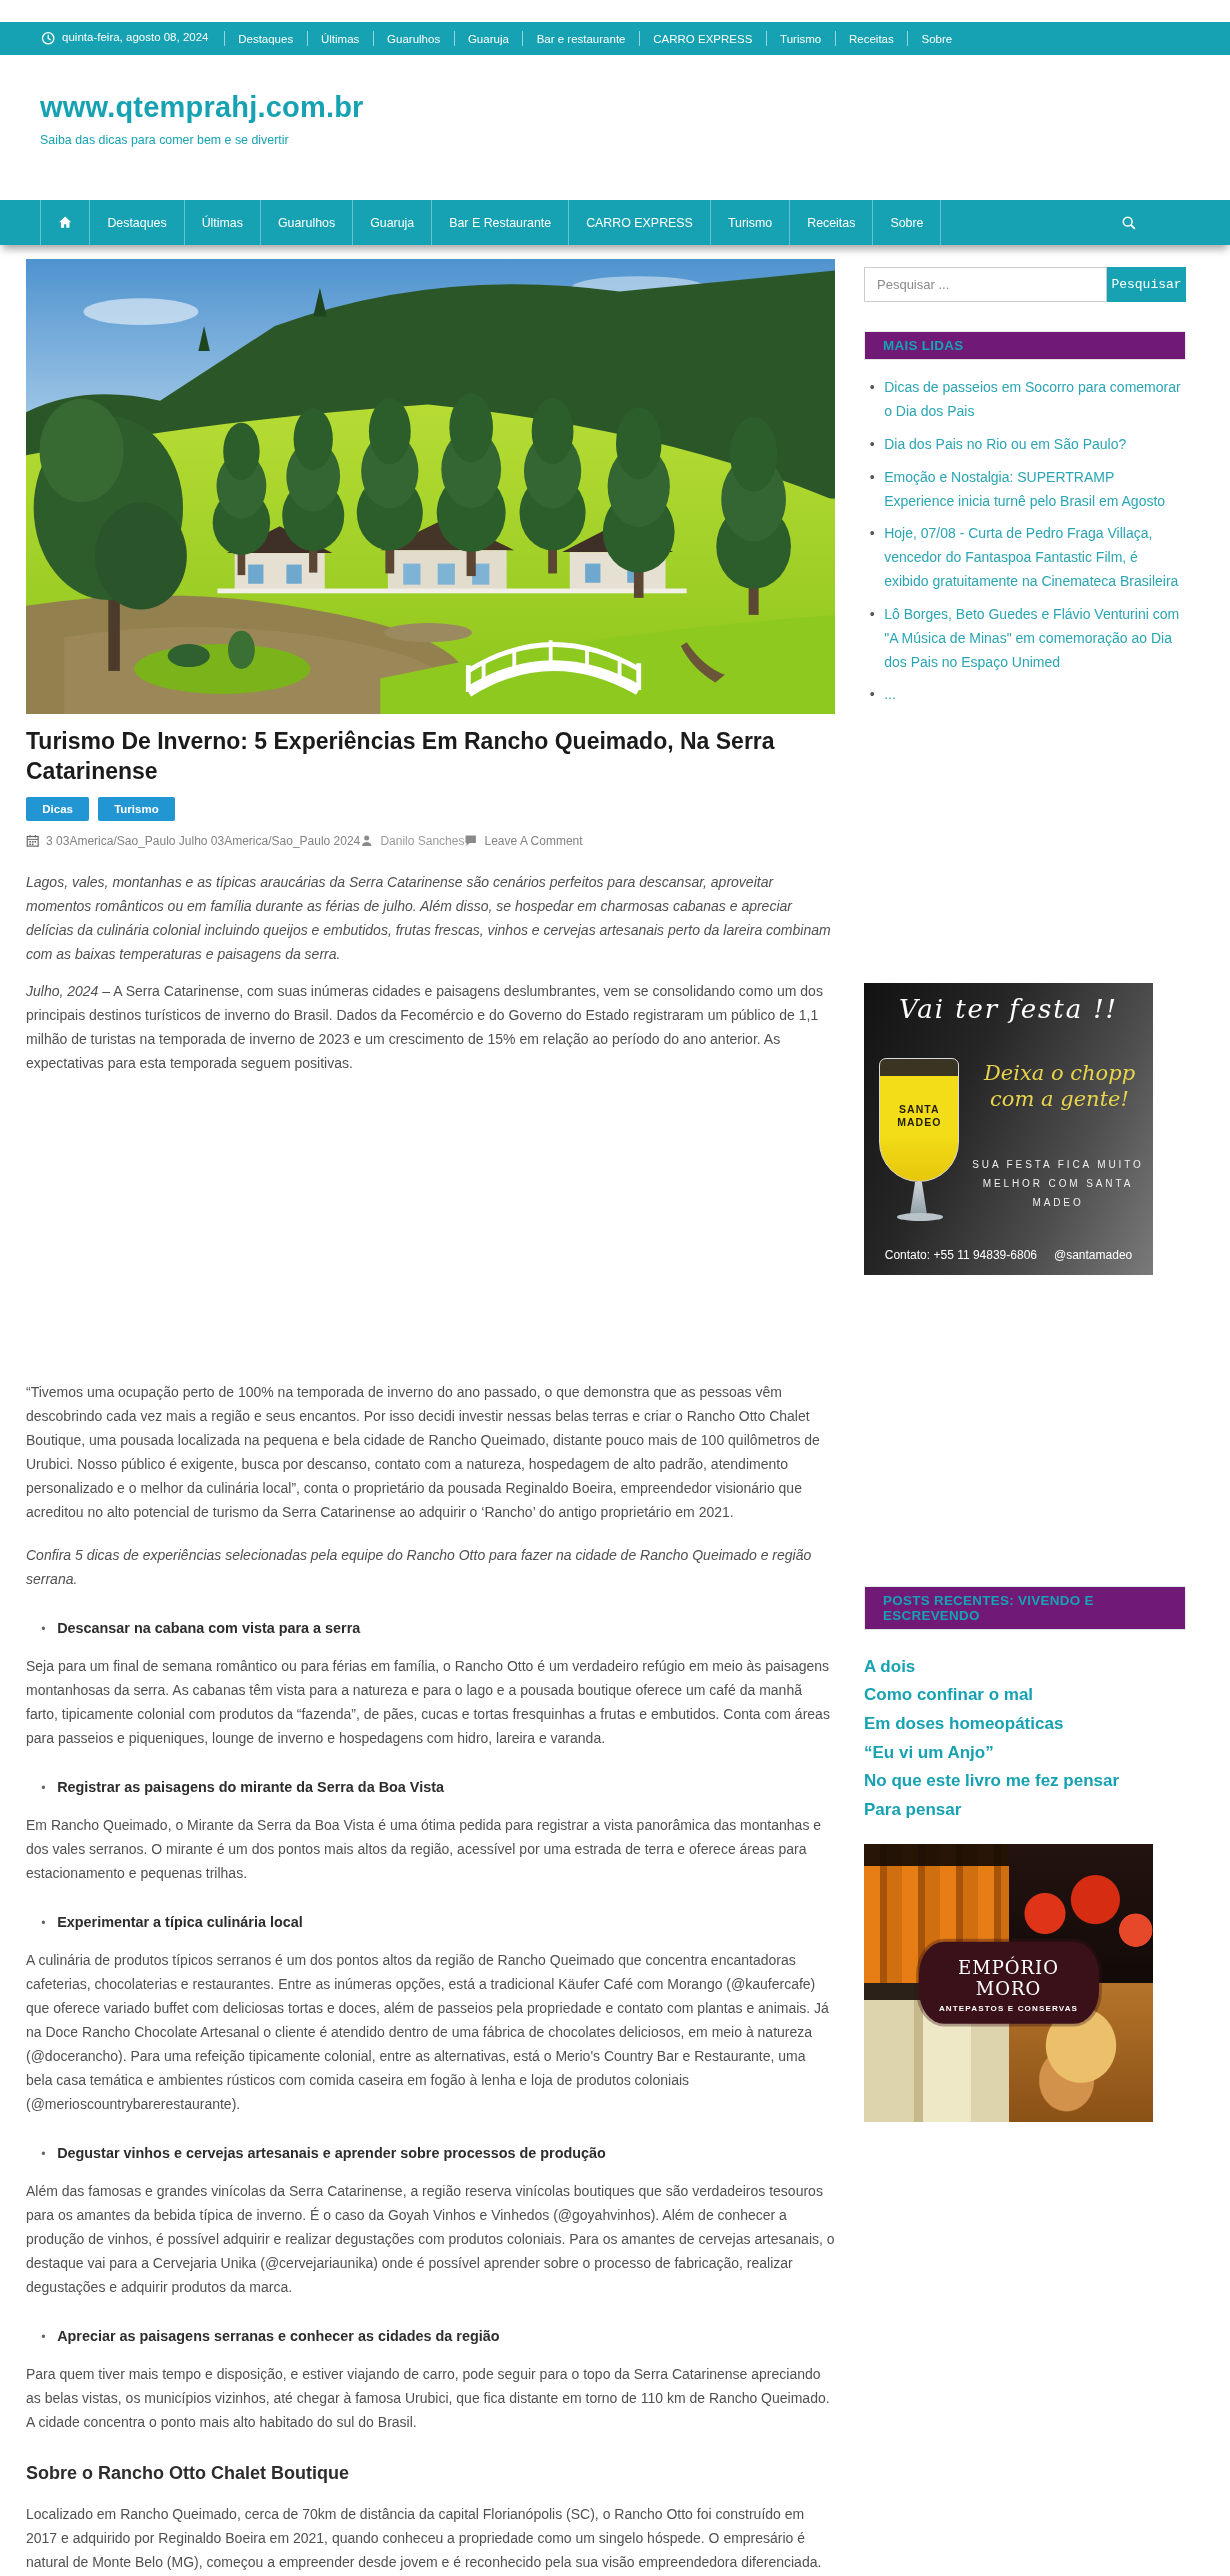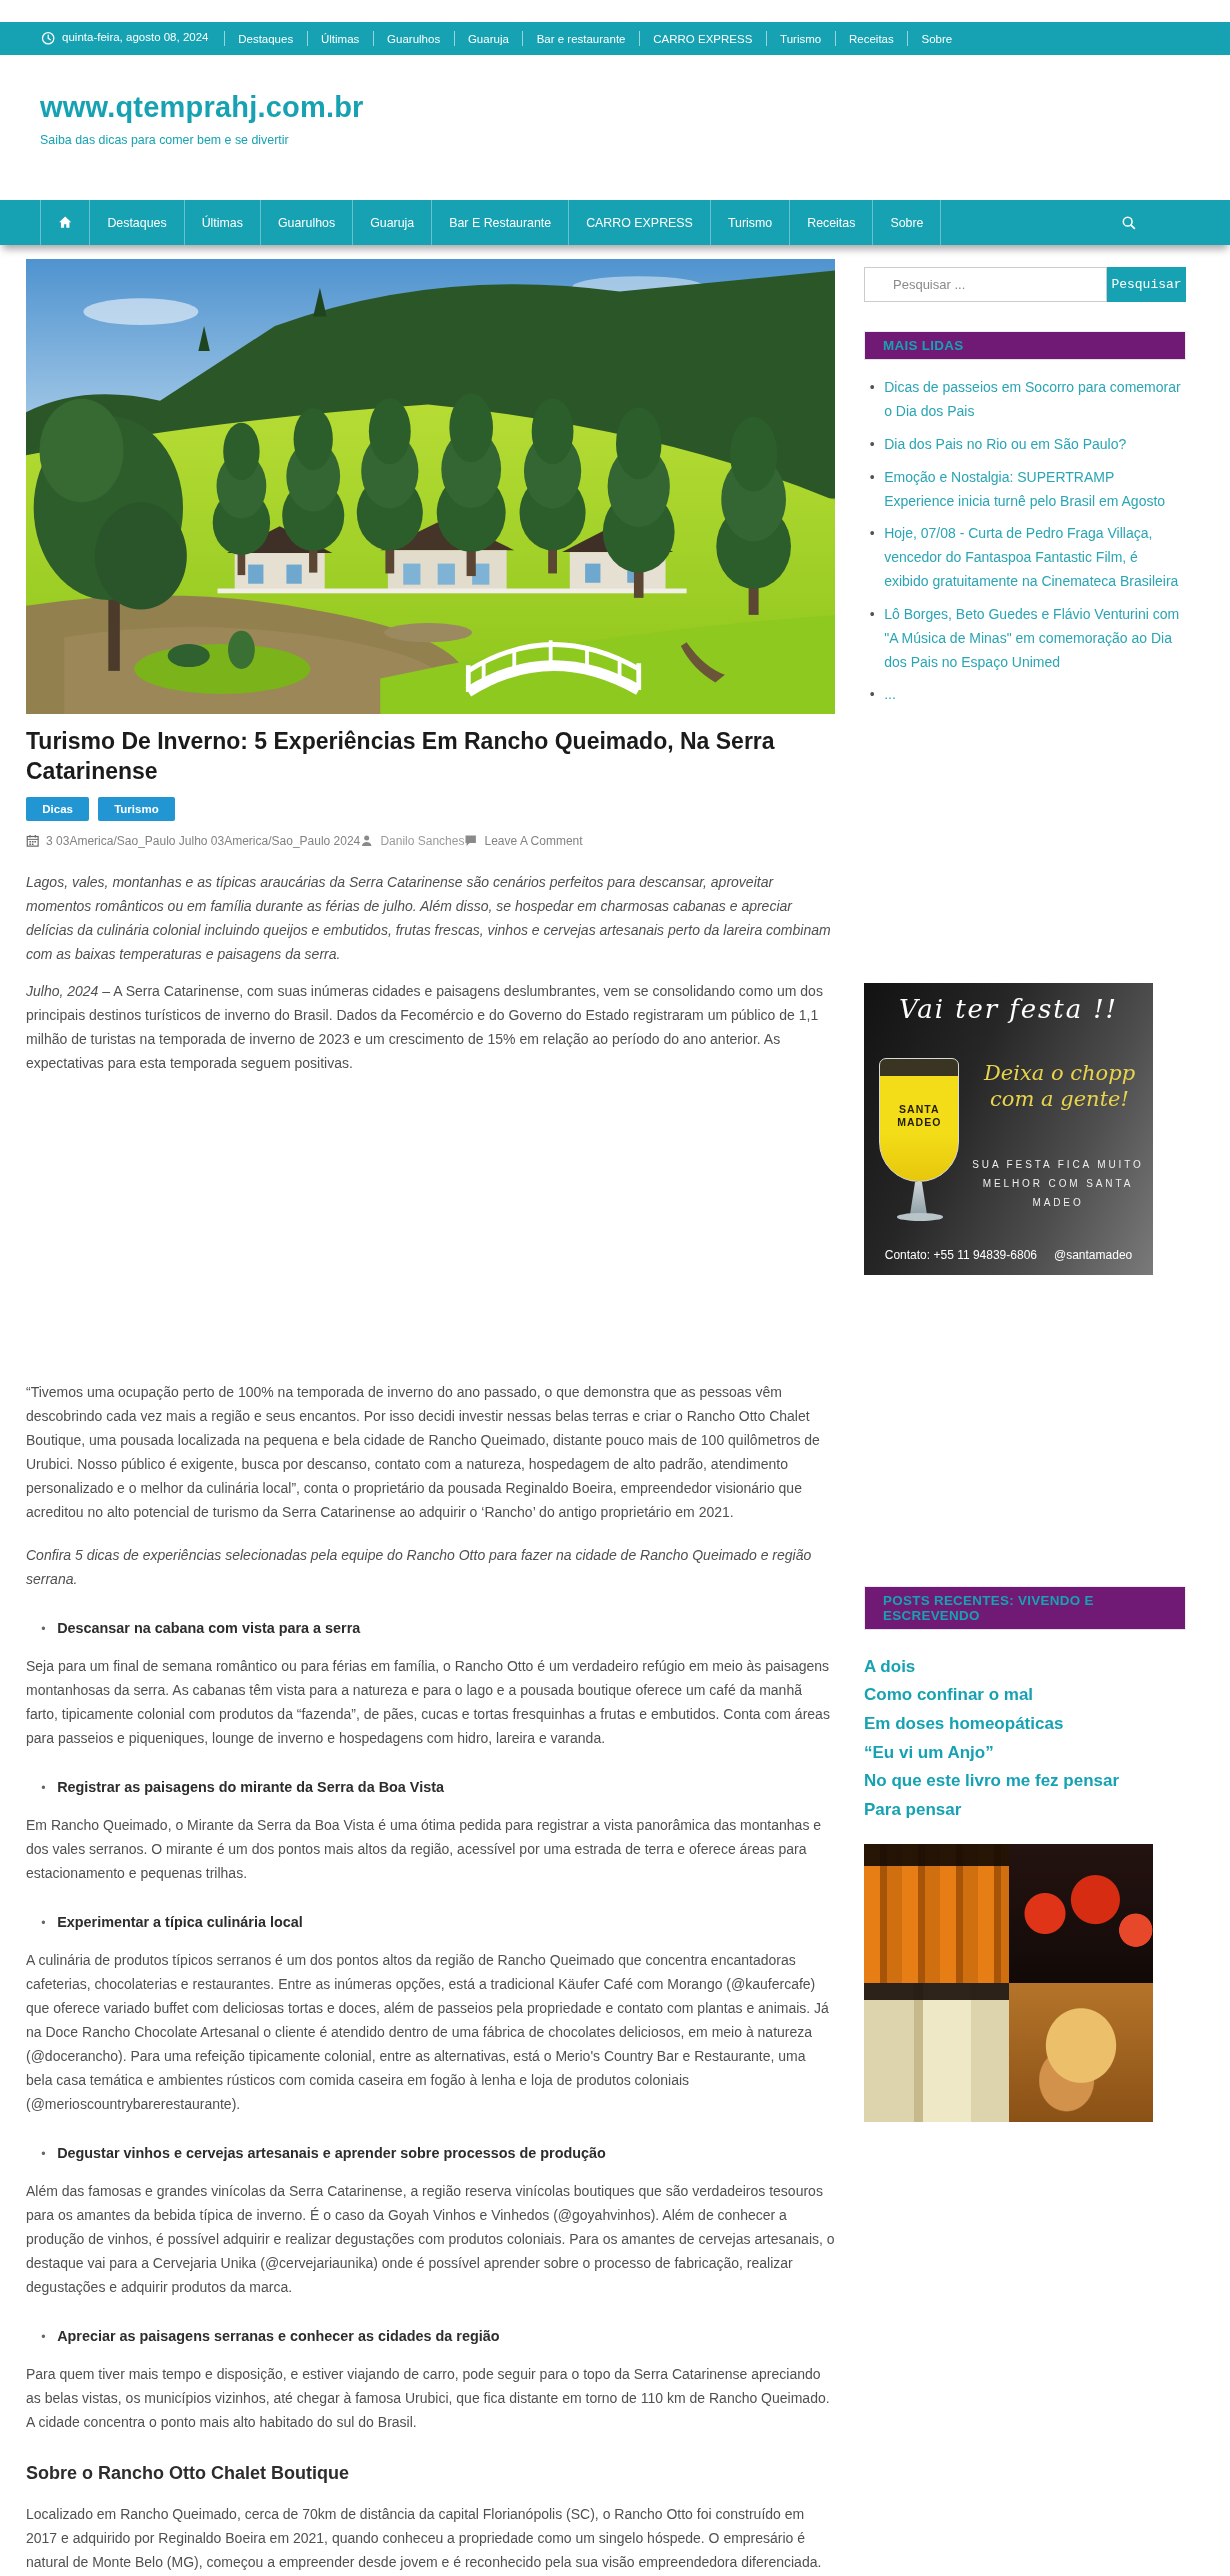--- a/index.html
+++ b/index.html
@@ -43,21 +43,21 @@
   p.lead { font-style:italic; margin-top:21px; }
   .it { font-style:italic; }
   .ad-gap { height:292px; }
   .sec-head { display:flex; align-items:baseline; gap:11.5px; margin-top:29px; padding-left:15.3px; }
   .sec-head .blt { color:#666; font-size:12.4px; }
   .sec-head h3 { font-size:14.4px; color:#2d2d2d; font-weight:bold; }
   h3.plain-head { margin-top:29px; font-size:18px; color:#2d2d2d; font-weight:bold; }
   p.sec-body { margin-top:18px; }
   
   .search-row { display:flex; }
-  .search-input { flex:1; height:35px; border:1px solid #ccc; padding:0 28px; font-size:13px;
+  .search-input { flex:1; height:35px; border:1px solid #ccc; padding:0 12px; font-size:13px;
                   color:#555; outline:none; font-family:"Liberation Sans",sans-serif; }
   .search-input::placeholder { color:#8a8a8a; }
   .search-btn { height:35px; width:79px; background:#16a2b2; color:#fff; border:none; font-size:13px;
                 cursor:pointer; font-family:Liberation Mono, monospace; }
   .widget-head { margin-top:29px; background:#701a75; border:1px solid #ececec; border-bottom:1.9px solid #e3e3e3;
                  padding:6px 18px; color:#16a2b2; font-weight:bold; font-size:13.4px; letter-spacing:0.3px; }
   .sb-list { margin-top:15.3px; list-style:none; padding-left:5.7px; }
   .sb-list li { display:flex; gap:9.6px; font-size:14px; line-height:24px; margin-bottom:8.6px; }
   .sb-list li .blt { color:#555; }
   .sb-list li a { color:#2aa5b4; text-decoration:none; cursor:pointer; }
@@ -401,17 +401,21 @@
       <li><a>“Eu vi um Anjo”</a></li>
       <li><a>No que este livro me fez pensar</a></li>
       <li><a>Para pensar</a></li>
     </ul>
 
     <div class="ad2">
       <div class="q-tl"></div>
       <div class="q-tr"></div>
       <div class="q-bl"></div>
       <div class="q-br"></div>
+      <div class="moro-badge">
+        <div class="t1">EMPÓRIO MORO</div>
+        <div class="t2">ANTEPASTOS E CONSERVAS</div>
+      </div>
     </div>
 
   </aside>
 </div>
 
 
 </body></html>

